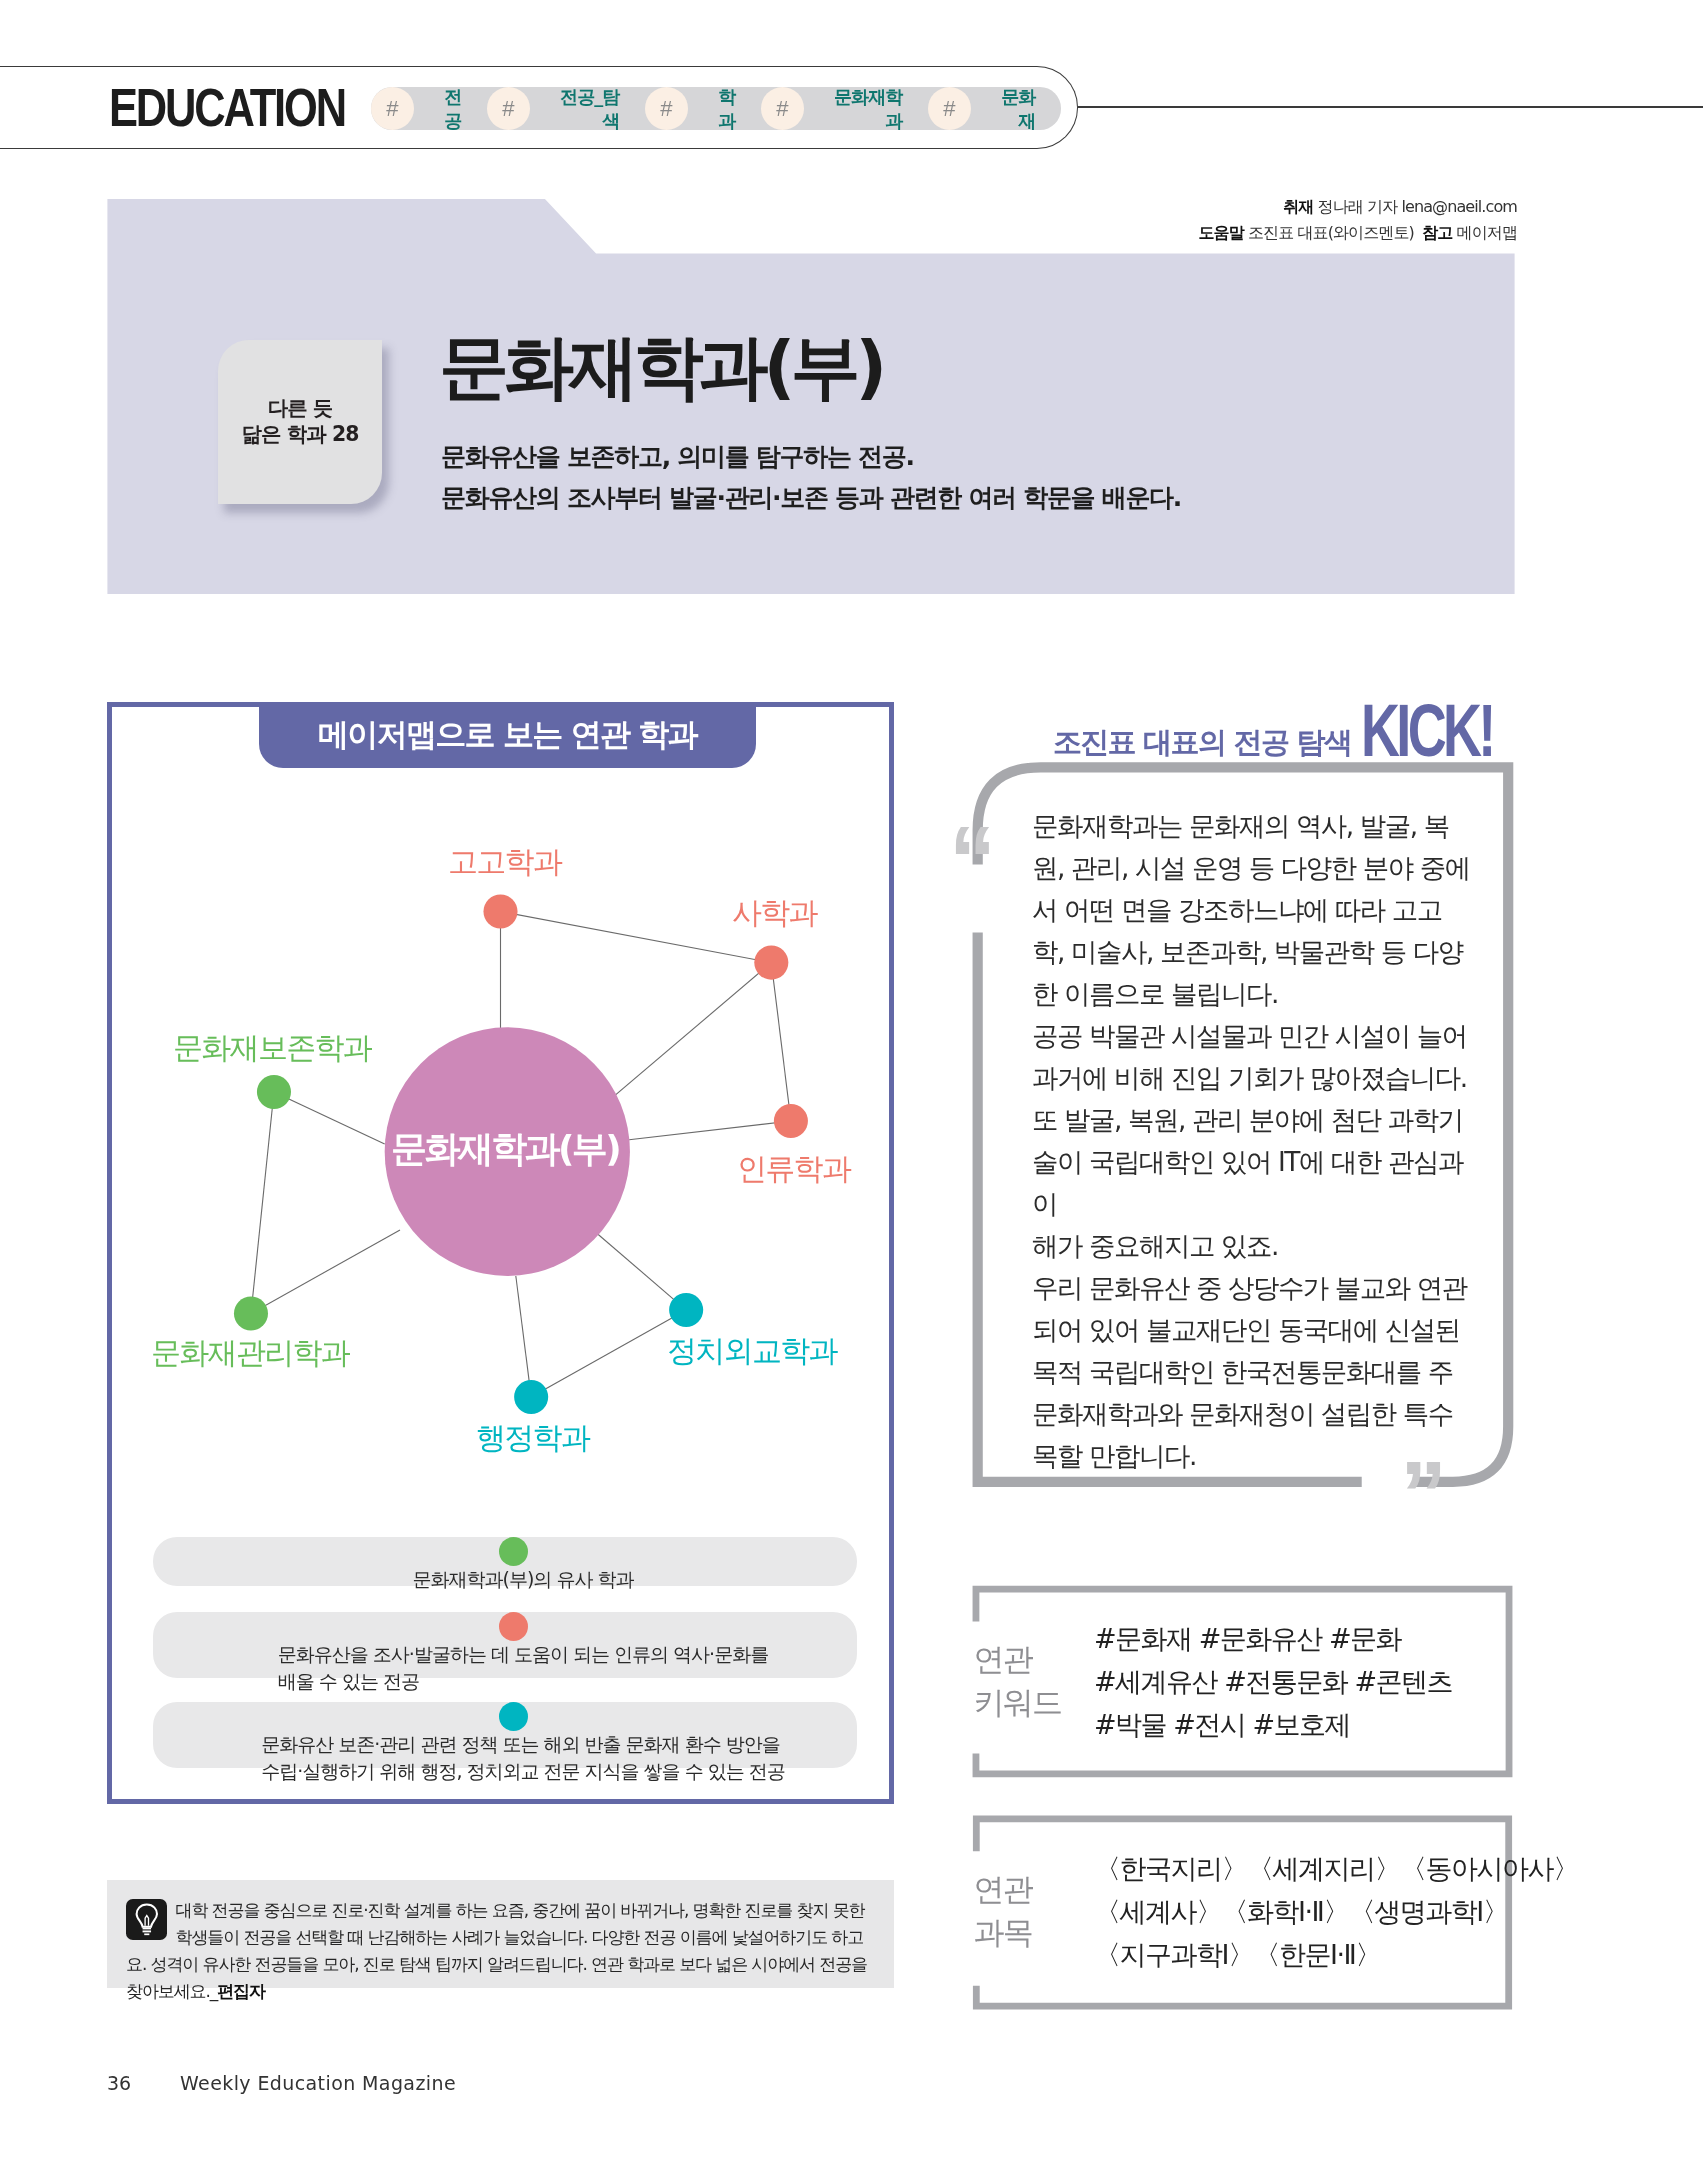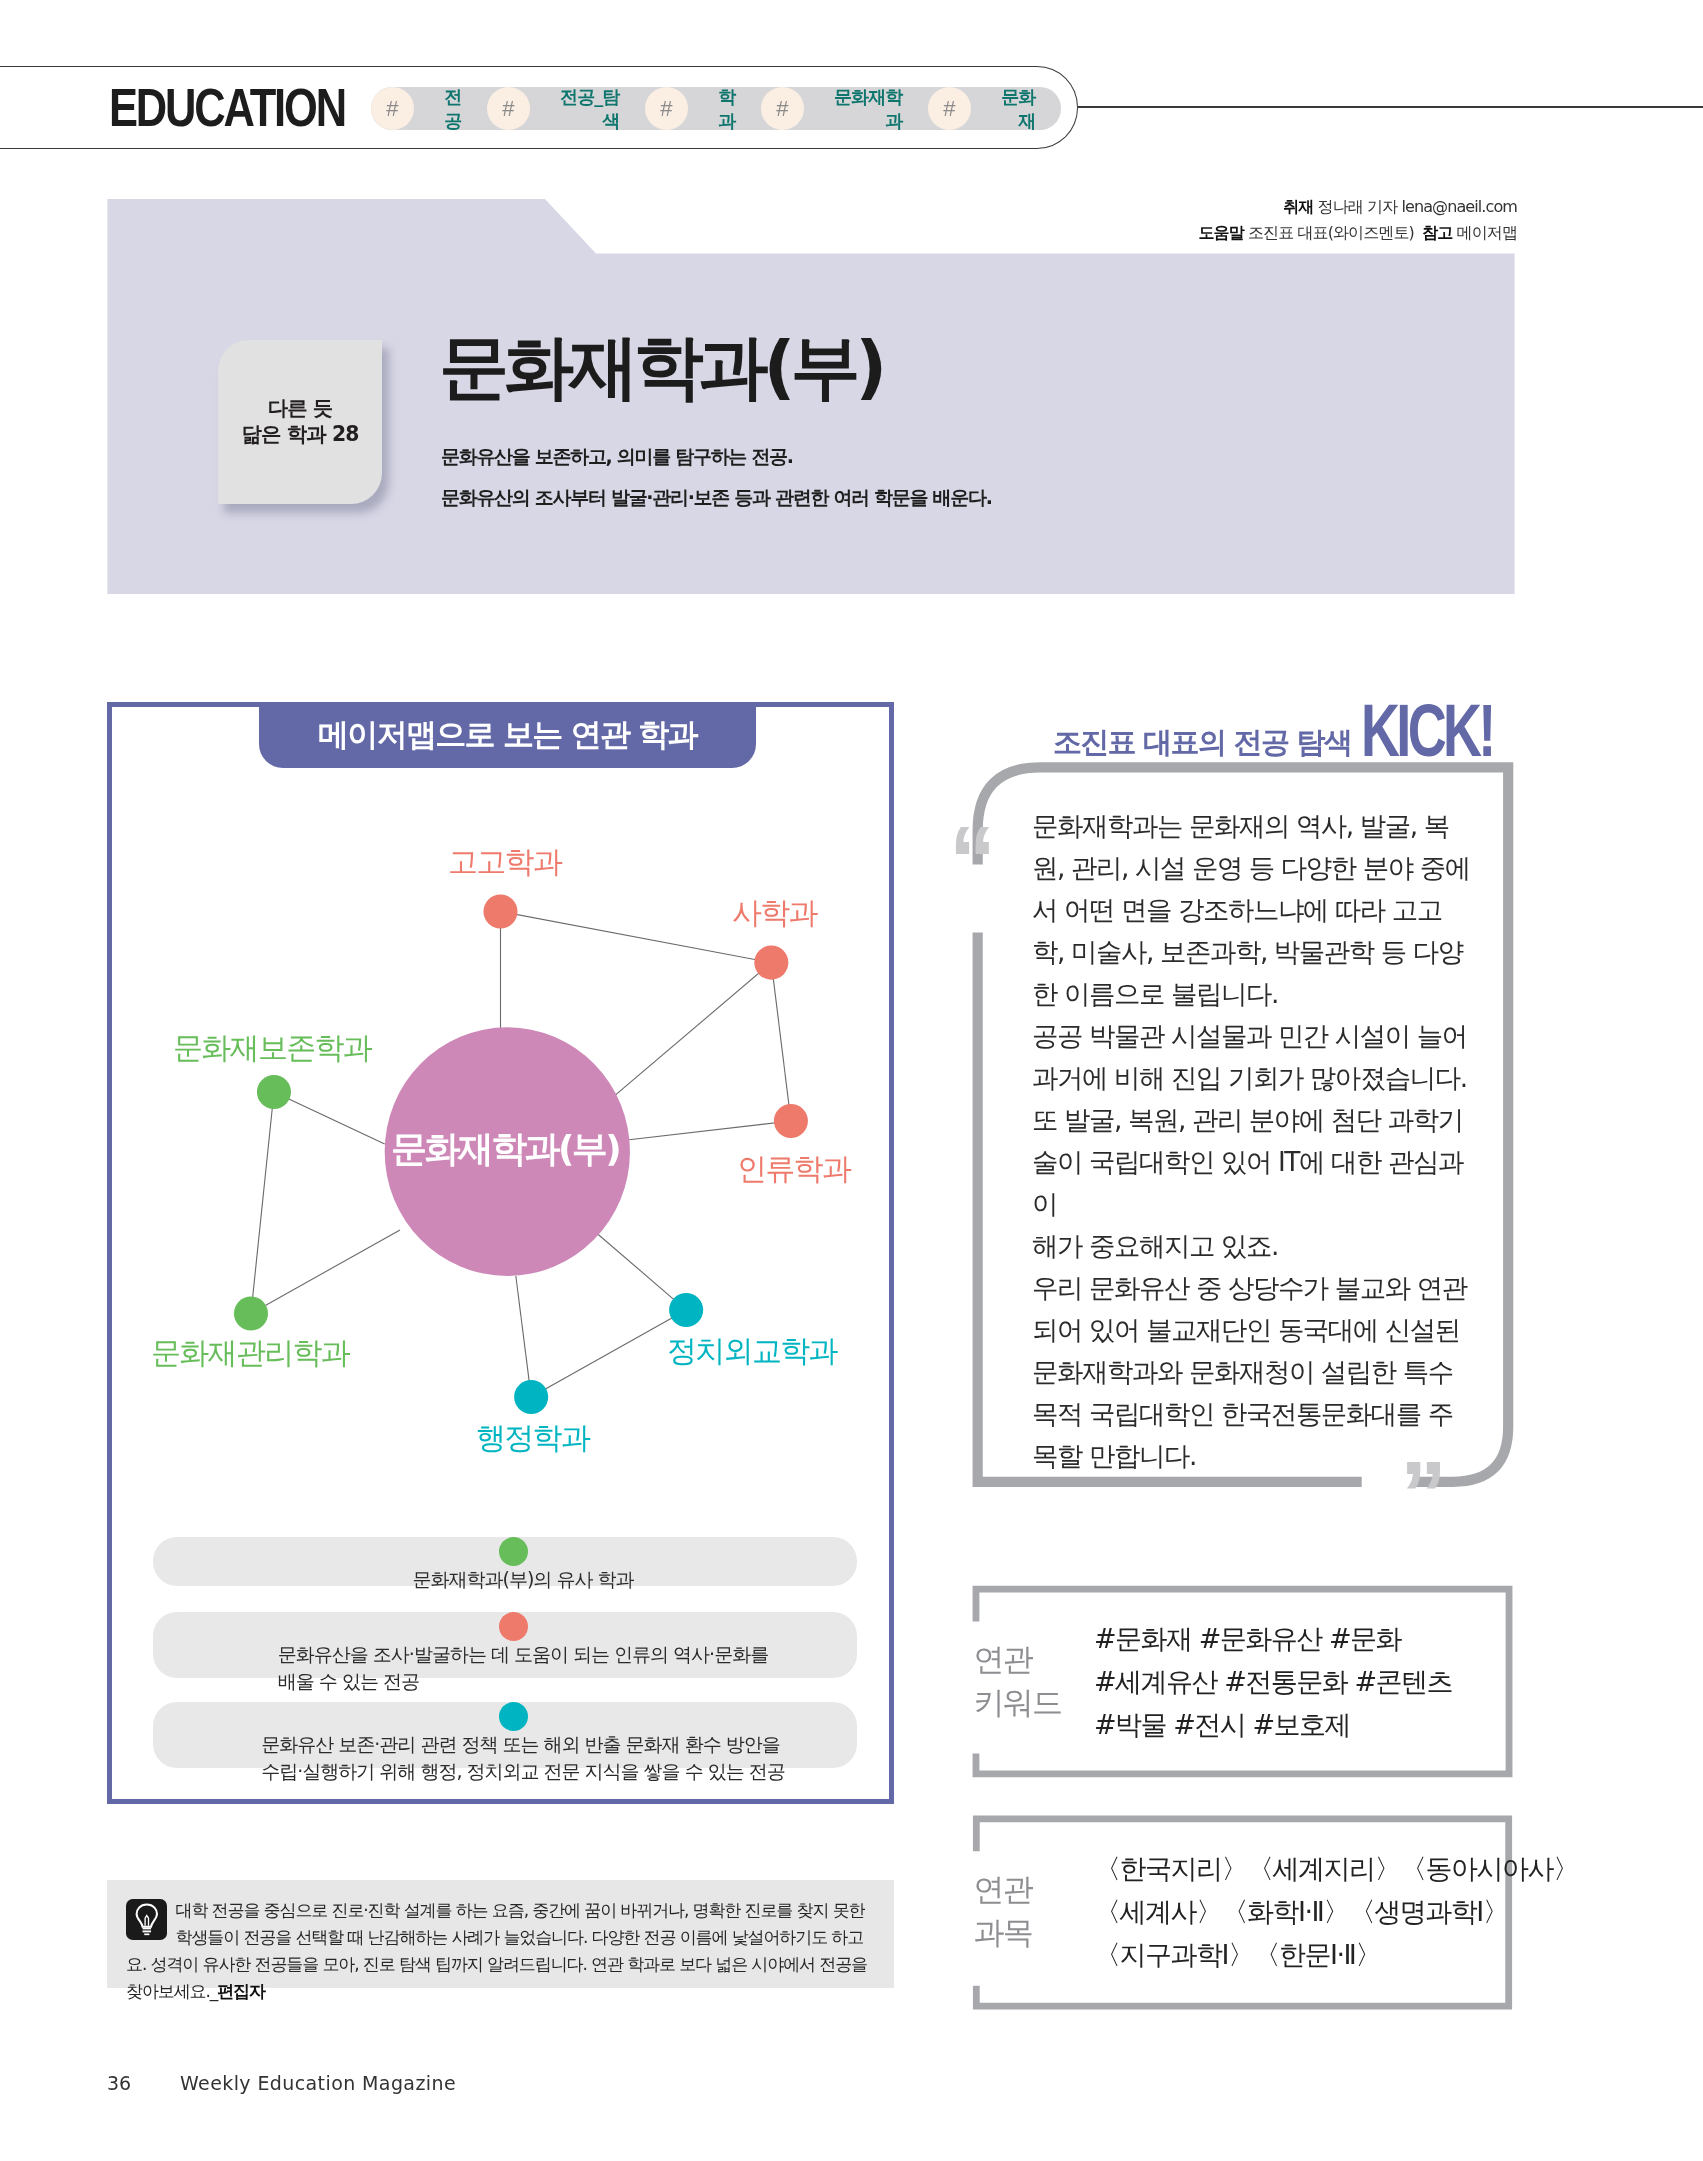--- a/index.html
+++ b/index.html
@@ -28,21 +28,21 @@
 
   
   .hero { position: absolute; left: 107px; top: 199px; width: 1408px; height: 395px; }
   .hero svg { position: absolute; left: 0; top: 0; }
   .hero-badge {
     position: absolute; left: 111px; top: 141px; width: 164px; height: 164px; background: #e1e1e2;
     border-radius: 31px 0 31px 0; box-shadow: 6.8px 8.5px 8.5px rgba(90,90,120,0.35);
     display: flex; flex-direction: column; align-items: center; justify-content: center; font-weight: 700; font-size: 20.4px; line-height: 25.6px; letter-spacing: -0.9px;
   }
   .hero-title { position: absolute; left: 332px; top: 126px; font-size: 70px; font-weight: 700; letter-spacing: -5.1px; color: #1c1c1c; line-height: 85px; }
-  .hero-desc { position: absolute; left: 334px; top: 237px; font-size: 19px; font-weight: 700; letter-spacing: -1.3px; line-height: 41px; color: #1e1e1e; }
+  .hero-desc { position: absolute; left: 334px; top: 237px; font-size: 25px; font-weight: 700; letter-spacing: -1.3px; line-height: 41px; color: #1e1e1e; }
 
   
   .map-box { position: absolute; left: 107px; top: 702px; width: 787px; height: 1102px; border: 5.1px solid #6368a6; background: #fff; }
   .map-title {
     position: absolute; left: 147px; top: -5.1px; width: 497px; height: 66px; background: #6368a6; color: #fff;
     border-radius: 0 0 24px 24px; font-size: 31px; font-weight: 700; letter-spacing: -1.7px;
     display: flex; align-items: center; justify-content: center;
   }
   .map-svg { position: absolute; left: -5.1px; top: -5.1px; }
   .node-label { position: absolute; font-size: 30px; letter-spacing: -1.7px; white-space: nowrap; line-height: 34px; }
@@ -202,22 +202,22 @@
   <div>서 어떤 면을 강조하느냐에 따라 고고</div>
   <div>학, 미술사, 보존과학, 박물관학 등 다양</div>
   <div>한 이름으로 불립니다.</div>
   <div>공공 박물관 시설물과 민간 시설이 늘어</div>
   <div>과거에 비해 진입 기회가 많아졌습니다.</div>
   <div>또 발굴, 복원, 관리 분야에 첨단 과학기</div>
   <div>술이 국립대학인 있어 IT에 대한 관심과 이</div>
   <div>해가 중요해지고 있죠.</div>
   <div>우리 문화유산 중 상당수가 불교와 연관</div>
   <div>되어 있어 불교재단인 동국대에 신설된</div>
+  <div>목적 국립대학인 한국전통문화대를 주</div>
   <div>문화재학과와 문화재청이 설립한 특수</div>
-  <div>목적 국립대학인 한국전통문화대를 주</div>
   <div>목할 만합니다.</div>
 </div>
 
 <div class="info-box" style="top:1583px; height:197px;">
   <svg width="545" height="197" style="position:absolute;left:0;top:0;" viewBox="0 0 640 231">
     <path d="M 7 45 L 7 7 L 633 7 L 633 224 L 7 224 L 7 200" fill="none" stroke="#a7a8ac" stroke-width="8"></path>
   </svg>
   <div class="info-label" style="top:55px;">
     <div>연관</div>
       <div>키워드</div>

